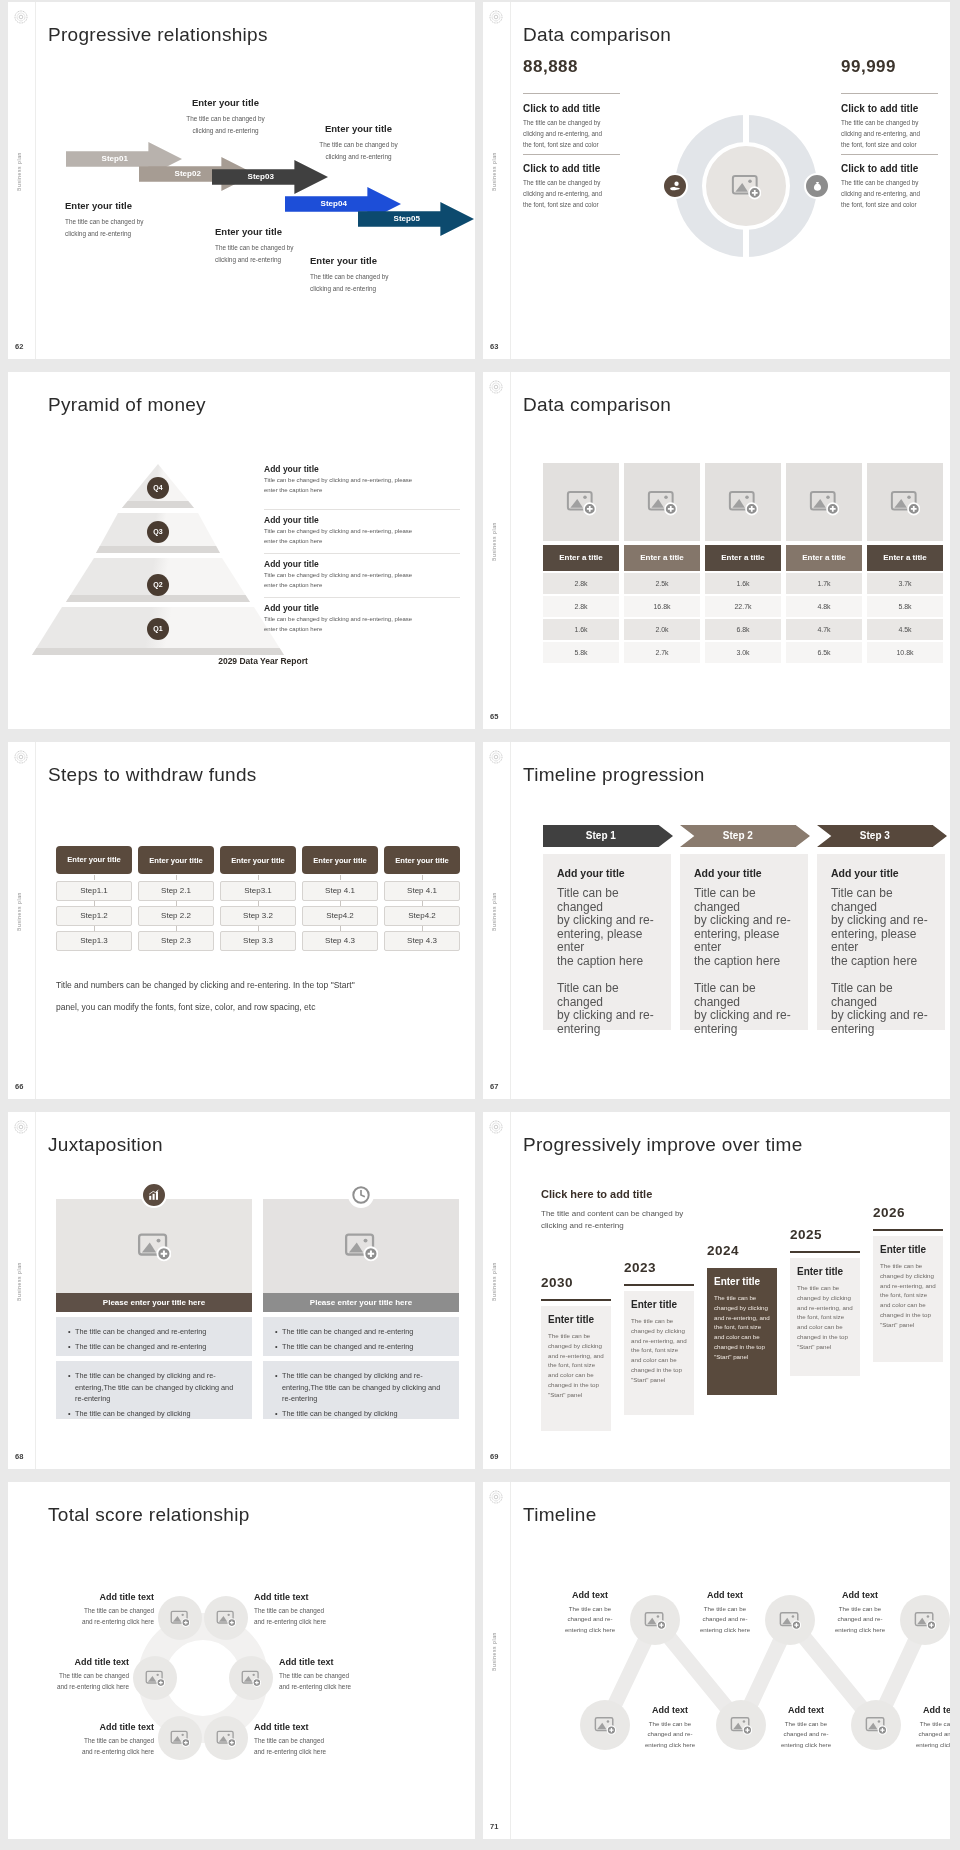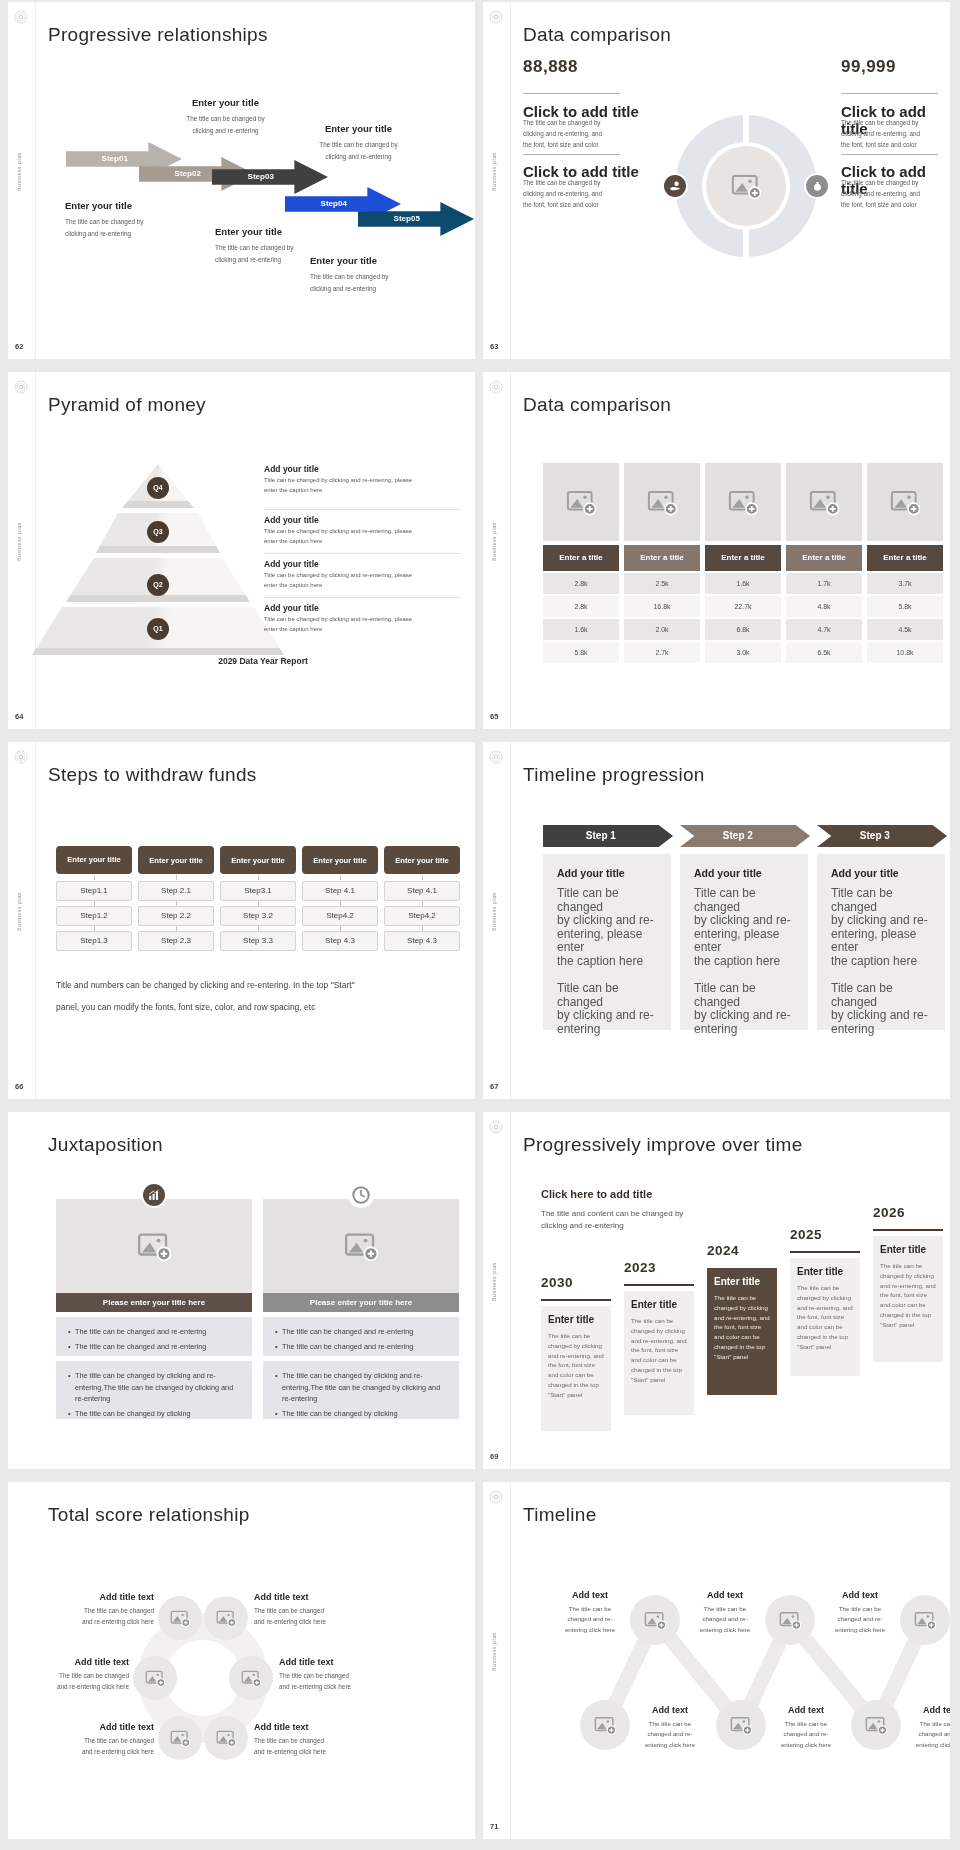--- a/index.html
+++ b/index.html
@@ -13,21 +13,21 @@
   .stitle{position:absolute;left:40px;top:22px;font-size:19px;color:#2b2b2b;letter-spacing:.3px;}
   .bt{font-weight:bold;font-size:9.5px;color:#262626;margin-bottom:5px;}
   .bc{font-size:6.4px;color:#595959;line-height:12px;white-space:pre-line;}
   .tc{text-align:center}.tr2{text-align:right}
   
   .arw{position:absolute;width:116px;height:34px;clip-path:polygon(0 27%,71% 27%,71% 0,100% 50%,71% 100%,71% 73%,0 73%);}
   .arw span{position:absolute;left:14%;width:56%;top:0;text-align:center;line-height:34px;font-size:8px;font-weight:bold;color:#fff;}
   
   .bignum{position:absolute;font-size:17px;font-weight:bold;color:#3d352d;letter-spacing:.5px;}
   .rule{position:absolute;height:1px;background:#b9b3ae;width:97px;}
-  .b63t{position:absolute;font-size:15px;font-weight:bold;color:#262626;}
+  .b63t{position:absolute;font-size:10px;font-weight:bold;color:#262626;}
   .b63c{position:absolute;font-size:6.3px;color:#595959;line-height:11px;white-space:pre-line;}
   .ring{position:absolute;left:192px;top:113px;width:142px;height:142px;border-radius:50%;background:#e2e5e9;}
   .ringbar{position:absolute;left:260px;top:113px;width:6px;height:142px;background:#fff;}
   .ringin{position:absolute;left:219px;top:140px;width:88px;height:88px;border-radius:50%;background:#fff;}
   .ringfill{position:absolute;left:223px;top:144px;width:80px;height:80px;border-radius:50%;background:#e7e4e1;display:flex;align-items:center;justify-content:center;}
   .mini{position:absolute;width:26px;height:26px;border-radius:50%;border:2px solid #fff;box-sizing:border-box;display:flex;align-items:center;justify-content:center;}
   
   .pyr{position:absolute;background:linear-gradient(100deg,#e9e8e7 0 46%,#f6f5f4 54% 100%);}
   .pyr:after{content:"";position:absolute;left:0;right:0;bottom:0;height:7px;background:#d9d7d5;}
   .qc{position:absolute;width:22px;height:22px;border-radius:50%;background:#4a3c31;color:#fff;font-size:7px;font-weight:bold;text-align:center;line-height:22px;}
@@ -213,27 +213,20 @@
         </svg>
     </div>
     <div class="mini" style="left:321px;top:171px;background:#8d8d8d">
       <svg width="13" height="13">
           <use href="#sym-bag"></use>
         </svg>
     </div>
   </div>
 
   <div class="card" style="left:8px;top:372px">
-    <div class="side">
-      <svg class="logo">
-          <use href="#sym-logo"></use>
-        </svg>
-      <div class="vtext">Business plan</div>
-      <div class="pagenum">64</div>
-    </div>
     <div class="stitle">Pyramid of money</div>
     <div class="pyr" style="left:114px;top:92px;width:72px;height:44px;clip-path:polygon(50% 0,100% 100%,0 100%)"></div>
     <div class="pyr" style="left:88px;top:141px;width:124px;height:40px;clip-path:polygon(17.7% 0,82.3% 0,100% 100%,0 100%)"></div>
     <div class="pyr" style="left:58px;top:186px;width:184px;height:44px;clip-path:polygon(15.2% 0,84.8% 0,100% 100%,0 100%)"></div>
     <div class="pyr" style="left:24px;top:235px;width:252px;height:48px;clip-path:polygon(11.9% 0,88.1% 0,100% 100%,0 100%)"></div>
     <div class="qc" style="left:139px;top:105px">Q4</div>
     <div class="qc" style="left:139px;top:149px">Q3</div>
     <div class="qc" style="left:139px;top:202px">Q2</div>
     <div class="qc" style="left:139px;top:246px">Q1</div>
     <div class="b64t" style="left:256px;top:92px">Add your title</div>
@@ -418,20 +411,27 @@
 by clicking and re-
 entering, please enter
 the caption here</div>
       <div class="pp" style="margin-top:14px">Title can be changed
 by clicking and re-
 entering</div>
     </div>
   </div>
 
   <div class="card" style="left:8px;top:1112px">
+    <div class="side">
+      <svg class="logo">
+          <use href="#sym-logo"></use>
+        </svg>
+      <div class="vtext">Business plan</div>
+      <div class="pagenum">68</div>
+    </div>
     <div class="stitle">Juxtaposition</div>
     <div class="imgarea" style="left:48px;background:#e7e5e3">
         <svg width="34" height="34">
           <use href="#sym-img"></use>
         </svg>
       </div>
     <div class="imgarea" style="left:255px;background:#e4e2e1">
         <svg width="34" height="34">
           <use href="#sym-img"></use>
         </svg>

